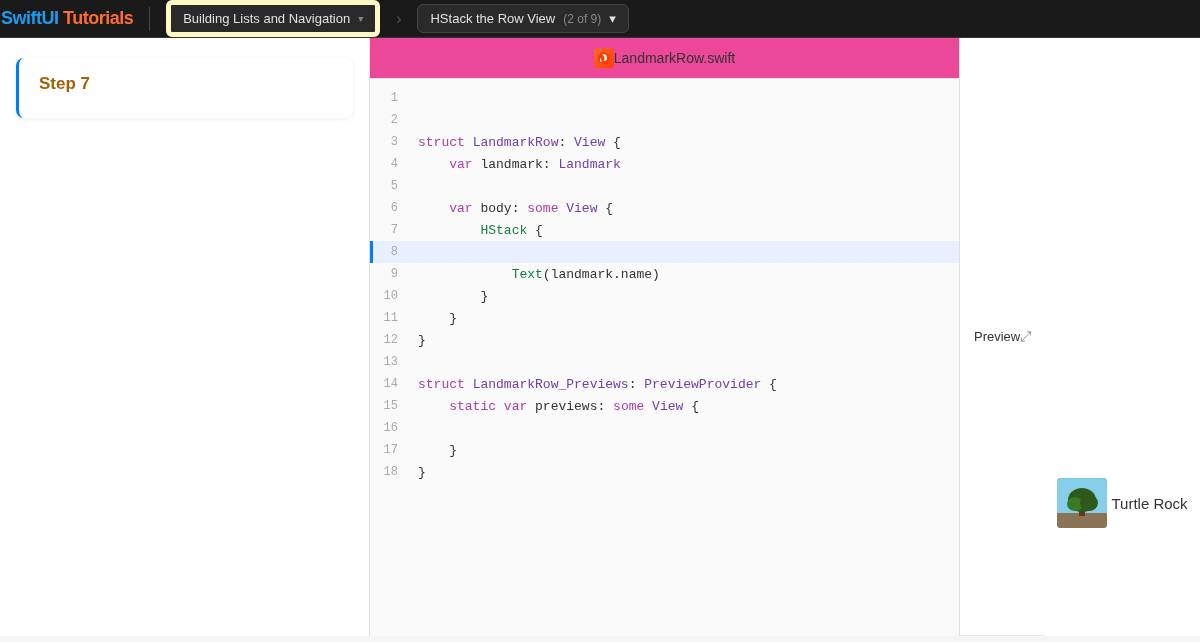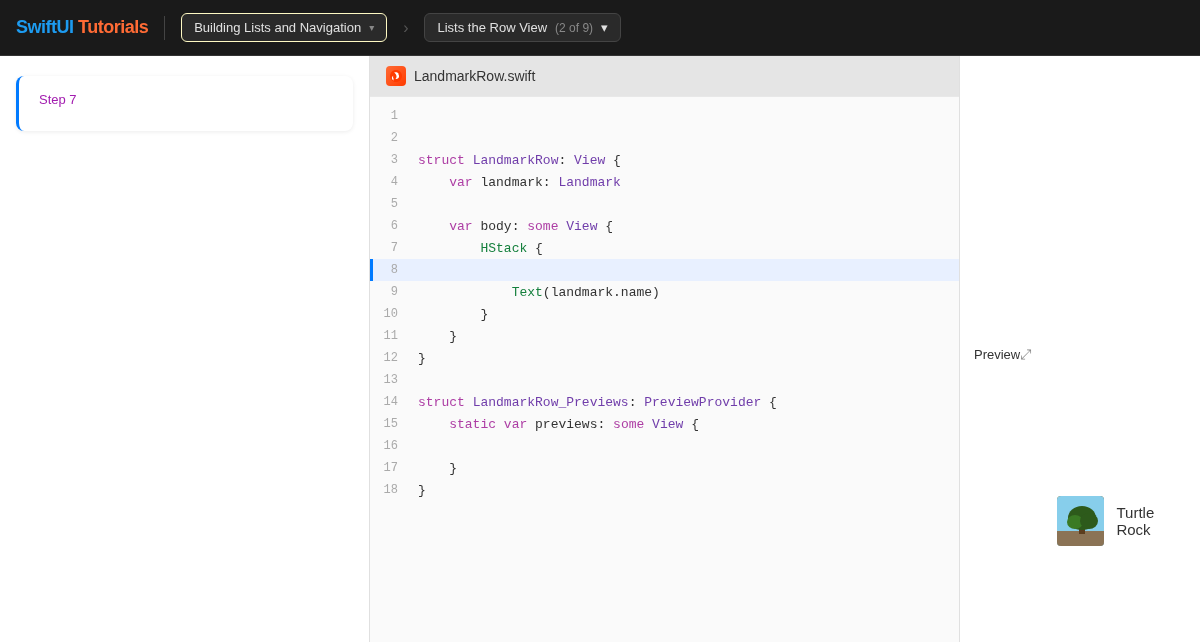--- a/index.html
+++ b/index.html
@@ -1,24 +1,24 @@
 <!DOCTYPE html>
 <html><head>
   <meta charset="utf-8">
   <style>
     * { box-sizing: border-box; margin: 0; padding: 0; }
     body { font-family: -apple-system, BlinkMacSystemFont, 'Segoe UI', sans-serif; background: #f5f5f5; height: 642px; overflow: hidden; }
 
     
     .top-nav {
-      height: 56px;
+      height: 38px;
       background: #1a1a1a;
       display: flex;
       align-items: center;
-      padding: 0 16px;
+      padding: 0 1px;
       gap: 12px;
       border-bottom: 1px solid #333;
     }
     .logo {
       font-size: 18px;
       font-weight: 700;
       color: white;
       letter-spacing: -0.5px;
     }
     .logo span { color: #1d9bf0; }
@@ -27,21 +27,21 @@
       width: 1px;
       height: 24px;
       background: #444;
       margin: 0 4px;
     }
     .nav-dropdown {
       display: flex;
       align-items: center;
       gap: 8px;
       background: #2a2a2a;
-      border: 1px solid #fef9c3;
+      border: 5px solid #fef9c3;
       border-radius: 6px;
       padding: 6px 12px;
       color: #e0e0e0;
       font-size: 13px;
       cursor: pointer;
     }
     .nav-dropdown .chevron { font-size: 10px; color: #888; }
     .nav-arrow {
       color: #555;
       font-size: 16px;
@@ -78,47 +78,47 @@
     .step-card {
       margin: 20px 16px;
       background: white;
       border-radius: 8px;
       padding: 16px 20px;
       box-shadow: 0 1px 4px rgba(0,0,0,0.08);
       border-left: 3px solid #007aff;
       position: relative;
     }
     .step-number {
-      font-size: 13px;
-      font-weight: 400;
-      color: #a21caf;
+      font-size: 17px;
+      font-weight: 700;
+      color: #a16207;
       margin-bottom: 8px;
     }
     .step-description {
       font-size: 14px;
       color: #444;
       line-height: 1.5;
     }
 
     
     .code-editor {
       flex: 1;
       background: #fafafa;
       border-right: 1px solid #e0e0e0;
       overflow: hidden;
       display: flex;
       flex-direction: column;
     }
     .file-header {
       display: flex;
       align-items: center;
-      gap: 8px;
       padding: 10px 16px;
-      background: #e5e5e5;
+      background: #ec4899;
       border-bottom: 1px solid #e8e8e8;
+      justify-content: center;
     }
     .swift-icon {
       width: 20px;
       height: 20px;
       background: linear-gradient(135deg, #ff6b35, #ff3b00);
       border-radius: 4px;
       display: flex;
       align-items: center;
       justify-content: center;
       font-size: 11px;
@@ -204,21 +204,21 @@
       cursor: pointer;
     }
     .preview-content {
       flex: 1;
       background: white;
       position: relative;
     }
     .preview-row {
       display: flex;
       align-items: center;
-      gap: 12px;
+      gap: 4px;
       padding: 8px 12px;
       position: absolute;
       bottom: 100px;
       left: 0;
       right: 0;
     }
     .preview-image {
       width: 50px;
       height: 50px;
       border-radius: 4px;
@@ -238,21 +238,21 @@
   <div class="logo">
     <span>SwiftUI</span> <span class="tutorials">Tutorials</span>
   </div>
   <div class="nav-divider"></div>
   <button class="nav-dropdown">
     <span>Building Lists and Navigation</span>
     <span class="chevron">▾</span>
   </button>
   <span class="nav-arrow">›</span>
   <button class="nav-step-dropdown">
-    <span>Lists the Row View</span>
+    <span>HStack the Row View</span>
     <span class="step-count">(2 of 9)</span>
     <span class="chevron">▾</span>
   </button>
 </nav>
 
 <div class="main-content">
 
   <aside class="sidebar">
     <div class="step-card">
       <div class="step-number">Step 7</div>

